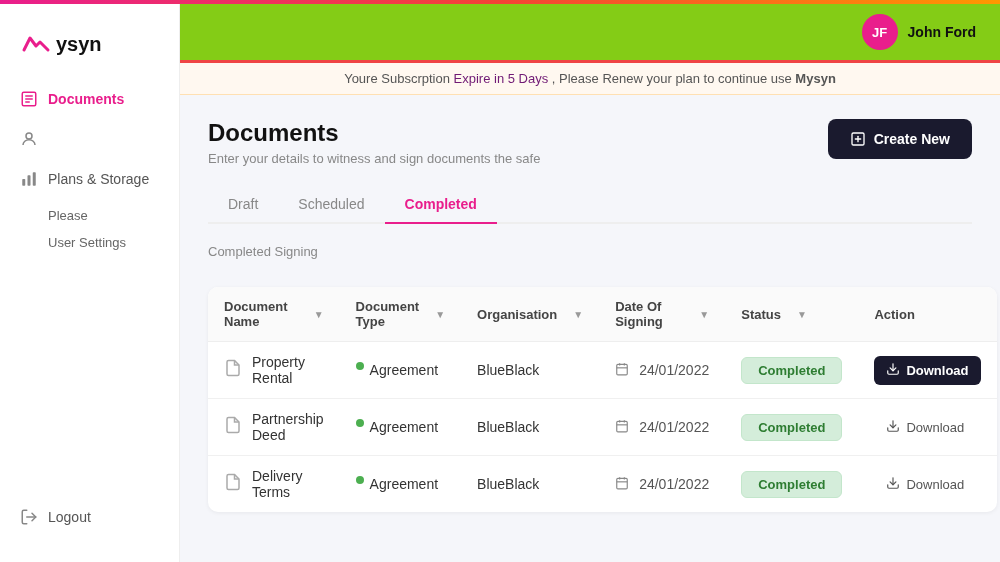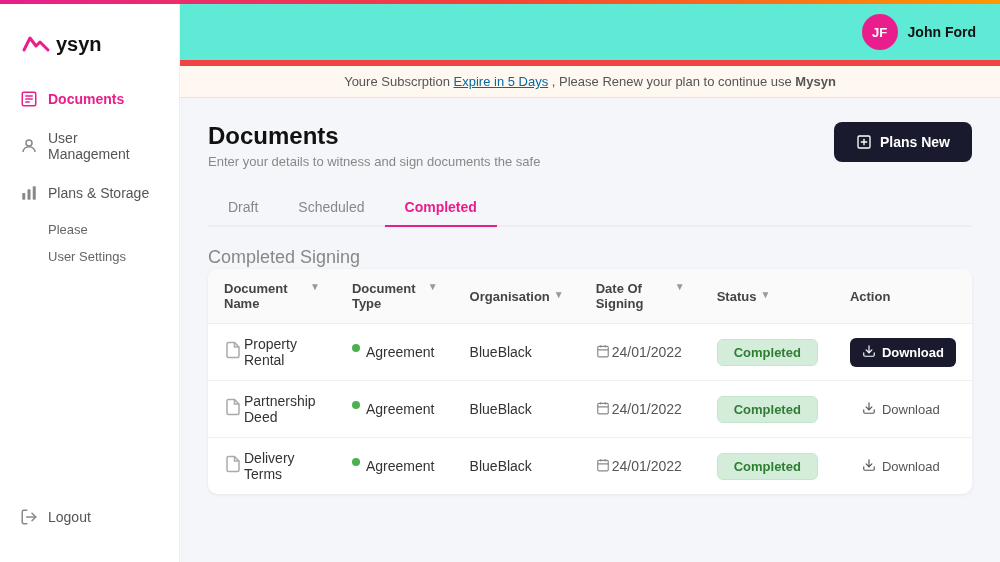--- a/index.html
+++ b/index.html
@@ -95,22 +95,22 @@
     
     .content {
       flex: 1;
       display: flex;
       flex-direction: column;
       overflow: hidden;
     }
 
     
     .header {
-      background: #5eead4;
-      border-bottom: 6px solid #ef4444;
+      background: #84cc16;
+      border-bottom: 3px solid #ef4444;
       padding: 10px 24px;
       display: flex;
       align-items: flex-start;
       justify-content: flex-end;
     }
 
     .user-info {
       display: flex;
       align-items: center;
       gap: 10px;
@@ -140,22 +140,21 @@
     .banner {
       background: #fff8f0;
       border-bottom: 1px solid #ffe0b2;
       padding: 8px 24px;
       font-size: 13px;
       color: #555;
       text-align: center;
     }
 
     .banner a {
-      color: #0369a1;
-      text-decoration: underline;
+      color: #701a75;
       cursor: pointer;
     }
 
     
     .page-content {
       flex: 1;
       padding: 24px 28px;
       overflow-y: auto;
     }
 
@@ -214,23 +213,23 @@
     }
 
     .tab.active {
       color: #e91e8c;
       border-bottom: 2px solid #e91e8c;
       font-weight: 600;
     }
 
     
     .section-label {
-      font-size: 18px;
+      font-size: 13px;
       color: #888;
-      margin-bottom: 1px;
+      margin-bottom: 28px;
     }
 
     
     .doc-table {
       width: 100%;
       border-collapse: collapse;
       background: #fff;
       border-radius: 10px;
       overflow: hidden;
       box-shadow: 0 1px 4px rgba(0,0,0,0.06);
@@ -244,22 +243,22 @@
     .doc-table th {
       padding: 12px 16px;
       font-size: 13px;
       font-weight: 600;
       color: #444;
       text-align: left;
     }
 
     .th-inner {
       display: flex;
-      align-items: flex-start;
-      gap: 4px;
+      align-items: center;
+      gap: 16px;
     }
 
     .sort-icon {
       font-size: 10px;
       color: #999;
     }
 
     .doc-table tbody tr {
       border-bottom: 1px solid #f0f0f0;
     }
@@ -269,21 +268,21 @@
     .doc-table td {
       padding: 12px 16px;
       font-size: 14px;
       color: #333;
       vertical-align: middle;
     }
 
     .doc-name-cell {
       display: flex;
       align-items: center;
-      gap: 2px;
+      gap: 10px;
     }
 
     .doc-file-icon {
       color: #888;
       font-size: 16px;
     }
 
     .doc-type-cell {
       display: flex;
       align-items: flex-start;
@@ -294,21 +293,21 @@
       width: 8px;
       height: 8px;
       border-radius: 50%;
       background: #4caf50;
       display: inline-block;
     }
 
     .date-cell {
       display: flex;
       align-items: center;
-      gap: 2px;
+      gap: 10px;
       color: #555;
     }
 
     .calendar-icon {
       font-size: 14px;
       color: #888;
     }
 
     .status-badge {
       display: inline-block;
@@ -375,21 +374,20 @@
           <line x1="7" y1="16" x2="13" y2="16" stroke="#e91e8c" stroke-width="2"></line>
         </svg>
         <span>Documents</span>
       </div>
 
       <div class="nav-item">
         <svg class="nav-icon" viewBox="0 0 24 24" fill="none" xmlns="http://www.w3.org/2000/svg">
           <circle cx="12" cy="8" r="4" stroke="#888" stroke-width="2"></circle>
           <path d="M4 20c0-4 3.6-7 8-7s8 3 8 7" stroke="#888" stroke-width="2" fill="none"></path>
         </svg>
-        <span>User Management</span>
       </div>
 
       <div class="nav-item">
         <svg class="nav-icon" viewBox="0 0 24 24" fill="none" xmlns="http://www.w3.org/2000/svg">
           <rect x="3" y="12" width="4" height="9" fill="#888" rx="1"></rect>
           <rect x="10" y="7" width="4" height="14" fill="#888" rx="1"></rect>
           <rect x="17" y="3" width="4" height="18" fill="#888" rx="1"></rect>
         </svg>
         <span>Plans &amp; Storage</span>
       </div>
@@ -433,21 +431,21 @@
         <div>
           <h1 class="page-title">Documents</h1>
           <p class="page-subtitle">Enter your details to witness and sign documents the safe</p>
         </div>
         <button class="create-new-btn">
           <svg width="16" height="16" viewBox="0 0 24 24" fill="none">
             <rect x="3" y="3" width="18" height="18" rx="2" stroke="#fff" stroke-width="2"></rect>
             <line x1="12" y1="8" x2="12" y2="16" stroke="#fff" stroke-width="2" stroke-linecap="round"></line>
             <line x1="8" y1="12" x2="16" y2="12" stroke="#fff" stroke-width="2" stroke-linecap="round"></line>
           </svg>
-          <span>Plans New</span>
+          <span>Create New</span>
         </button>
       </div>
 
       <div class="tabs">
         <div class="tab">
           <span>Draft</span>
         </div>
         <div class="tab">
           <span>Scheduled</span>
         </div>

